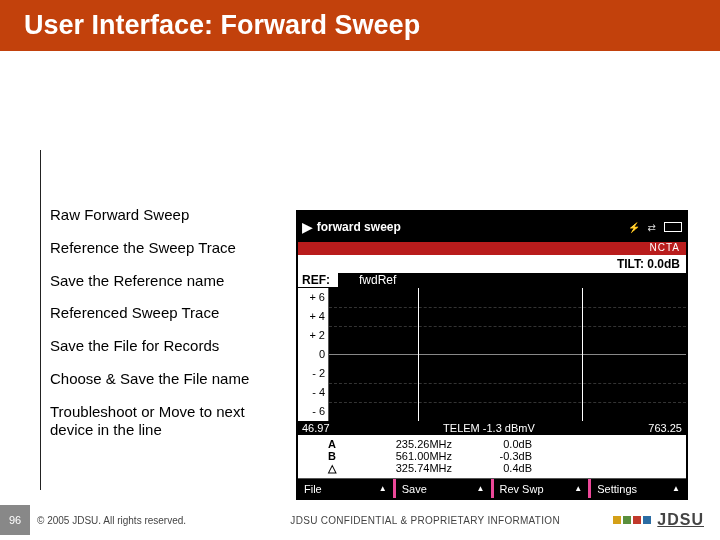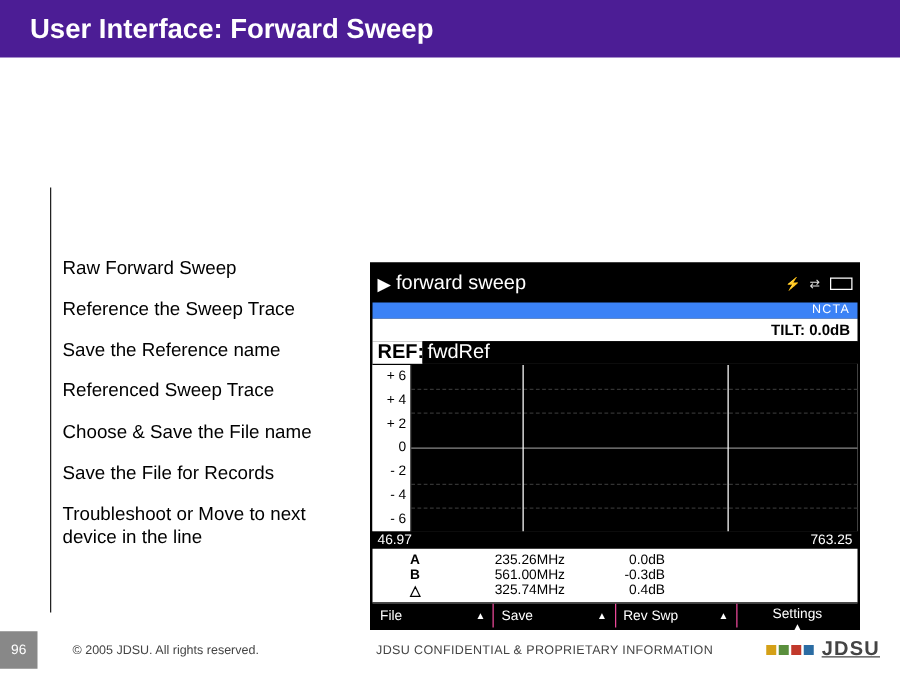--- a/index.html
+++ b/index.html
@@ -1,39 +1,39 @@
 <!DOCTYPE html>
 <html><head>
 <meta charset="utf-8">
 <style>
   * { box-sizing: border-box; margin: 0; padding: 0; }
   body { width: 720px; height: 540px; font-family: Arial, Helvetica, sans-serif; background: #fff; position: relative; overflow: hidden; }
 
-  .title-bar { background: #4c1d95; color: #fff; padding: 10px 24px; font-size: 22px; font-weight: bold; }
+  .title-bar { background: #c2410c; color: #fff; padding: 10px 24px; font-size: 27px; font-weight: bold; }
 
   .content { position: absolute; top: 60px; left: 0; right: 0; bottom: 40px; }
 
   .vline { position: absolute; left: 40px; top: 90px; width: 0; height: 340px; border-left: 1px solid #222; }
 
   .left-col { position: absolute; left: 50px; top: 100px; width: 230px; margin-top: 46px; }
   .step { font-size: 15px; color: #000; margin-bottom: 14px; line-height: 1.25; }
 
   .device { position: absolute; left: 296px; top: 150px; width: 392px; border: 2px solid #000; background: #000; font-family: Arial, sans-serif; }
   .dev-head { background: #000; color: #fff; display: flex; align-items: center; height: 30px; }
   .dev-head .arrow { font-size: 14px; padding: 0 4px; }
-  .dev-head .ttl { font-size: 16px; font-weight: normal; flex: 1; }
+  .dev-head .ttl { font-size: 12px; font-weight: bold; flex: 1; }
   .dev-head .icons { font-size: 10px; padding-right: 6px; letter-spacing: 2px; color: #ddd; }
   .dev-head .batt { width: 18px; height: 10px; border: 1px solid #fff; margin-right: 4px; }
-  .dev-ncta { background: #3b82f6; color: #fff; font-size: 10px; text-align: right; padding: 0 6px 2px 0; letter-spacing: 1px; }
+  .dev-ncta { background: #b91c1c; color: #fff; font-size: 10px; text-align: right; padding: 0 6px 2px 0; letter-spacing: 1px; }
 
   .tilt-row { background: #fff; text-align: right; font-size: 12px; font-weight: bold; padding: 2px 6px; }
 
-  .ref-row { display: flex; font-size: 16px; }
+  .ref-row { display: flex; font-size: 12px; }
   .ref-row .lbl { background: #fff; color: #000; font-weight: bold; width: 40px; padding-left: 4px; }
-  .ref-row .val { background: #000; color: #fff; flex: 1; padding-left: 4px; }
+  .ref-row .val { background: #000; color: #fff; flex: 1; padding-left: 4px; margin-left: 17px; }
 
   .plot-area { display: flex; background: #fff; border-top: 1px solid #000; }
   .yaxis { width: 30px; background: #fff; font-size: 11px; text-align: right; padding-right: 3px; }
   .yaxis div { height: 19px; line-height: 19px; }
   .plot { flex: 1; height: 133px; background: #000; position: relative; border-left: 1px solid #555; }
   .plot .gridline { position: absolute; left: 0; right: 0; border-top: 1px dashed #333; }
   .plot .zero { border-top: 1px solid #888; }
   .plot .vmark { position: absolute; top: 0; bottom: 0; border-left: 1px solid #fff; }
 
   .xaxis { display: flex; background: #000; color: #fff; font-size: 11px; padding: 1px 4px; justify-content: space-between; }
@@ -41,47 +41,47 @@
 
   .data-grid { background: #fff; font-size: 11px; padding: 3px 4px 3px 30px; display: flex; }
   .dg-col1 { width: 24px; font-weight: bold; }
   .dg-col2 { width: 110px; text-align: right; padding-right: 10px; }
   .dg-col3 { width: 76px; text-align: right; padding-right: 6px; }
   .dg-right { flex: 1; padding-left: 8px; }
   .dg-right .mmlbl { font-size: 10px; }
   .dg-right .mmval { font-weight: bold; font-size: 14px; }
 
   .softkeys { display: flex; background: #000; border-top: 1px solid #555; height: 20px; }
-  .sk { flex: 1; color: #fff; font-size: 11px; padding: 2px 6px; border-right: 1px solid #ec4899; display: flex; align-items: center; justify-content: space-between; }
-  .sk:last-child { border-right: none; flex-direction: column; }
+  .sk { flex: 1; color: #fff; font-size: 11px; padding: 2px 6px; border-right: 3px solid #ec4899; display: flex; align-items: center; justify-content: space-between; }
+  .sk:last-child { border-right: none; }
   .sk .tri { font-size: 8px; }
 
   .footer { position: absolute; left: 0; right: 0; bottom: 0; height: 40px; display: flex; align-items: center; font-size: 10px; color: #444; }
-  .page-num { width: 30px; height: 30px; background: #888; color: #fff; display: flex; align-items: center; justify-content: center; font-size: 11px; margin-right: 28px; }
+  .page-num { width: 30px; height: 30px; background: #888; color: #fff; display: flex; align-items: center; justify-content: center; font-size: 11px; margin-right: 7px; }
   .copy { width: 200px; }
   .conf { flex: 1; text-align: center; letter-spacing: 0.3px; }
   .logo { display: flex; align-items: center; padding-right: 16px; }
   .logo .sq { width: 8px; height: 8px; margin-right: 2px; }
   .logo .txt { font-size: 16px; font-weight: bold; letter-spacing: 1px; margin-left: 4px; text-decoration: underline; }
 </style>
 </head>
 <body>
 
 <div class="title-bar">User Interface: Forward Sweep</div>
 
 <div class="content">
   <div class="vline"></div>
 
   <div class="left-col">
     <div class="step">Raw Forward Sweep</div>
     <div class="step">Reference the Sweep Trace</div>
     <div class="step">Save the Reference name</div>
     <div class="step">Referenced Sweep Trace</div>
+    <div class="step">Save the File for Records</div>
     <div class="step">Choose &amp; Save the File name</div>
-    <div class="step">Save the File for Records</div>
     <div class="step">Troubleshoot or Move to next device in the line</div>
   </div>
 
   <div class="device">
     <div class="dev-head">
       <span class="arrow">▶</span>
       <span class="ttl">forward sweep</span>
       <span class="icons">⚡ ⇄</span>
       <span class="batt"></span>
     </div>
@@ -108,20 +108,21 @@
         <div class="gridline zero" style="top:66px"></div>
         <div class="gridline" style="top:95px"></div>
         <div class="gridline" style="top:114px"></div>
         <div class="vmark" style="left:25%"></div>
         <div class="vmark" style="left:71%"></div>
       </div>
     </div>
 
     <div class="xaxis">
       <span>46.97</span>
+      <span class="telem">TELEM -1.3 dBmV</span>
       <span>763.25</span>
     </div>
 
     <div class="data-grid">
       <div class="dg-col1">
         <div>A</div>
         <div>B</div>
         <div>△</div>
       </div>
       <div class="dg-col2">

